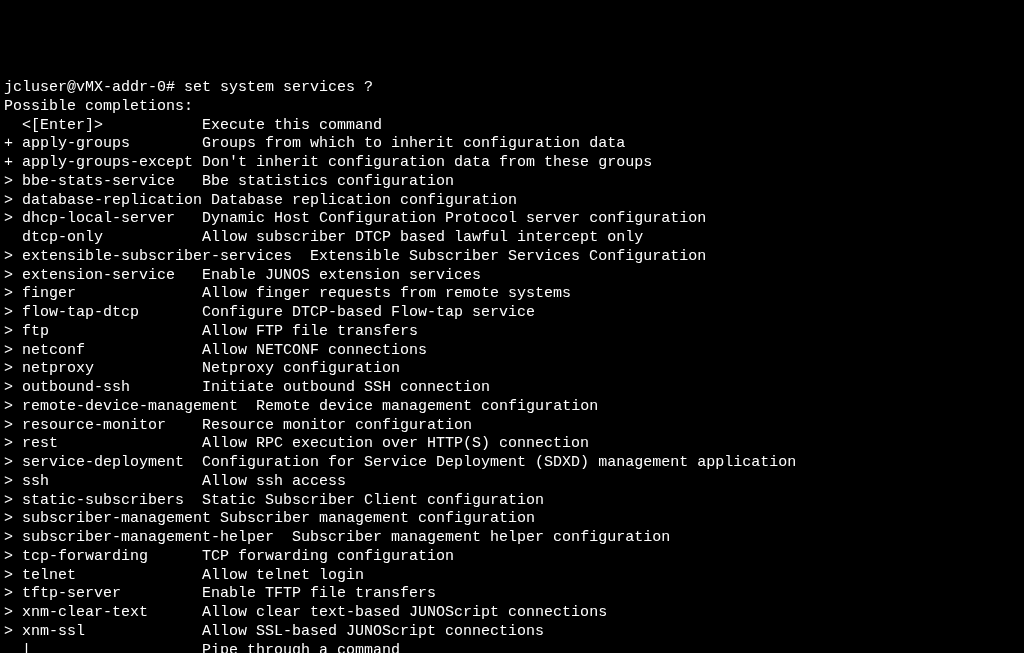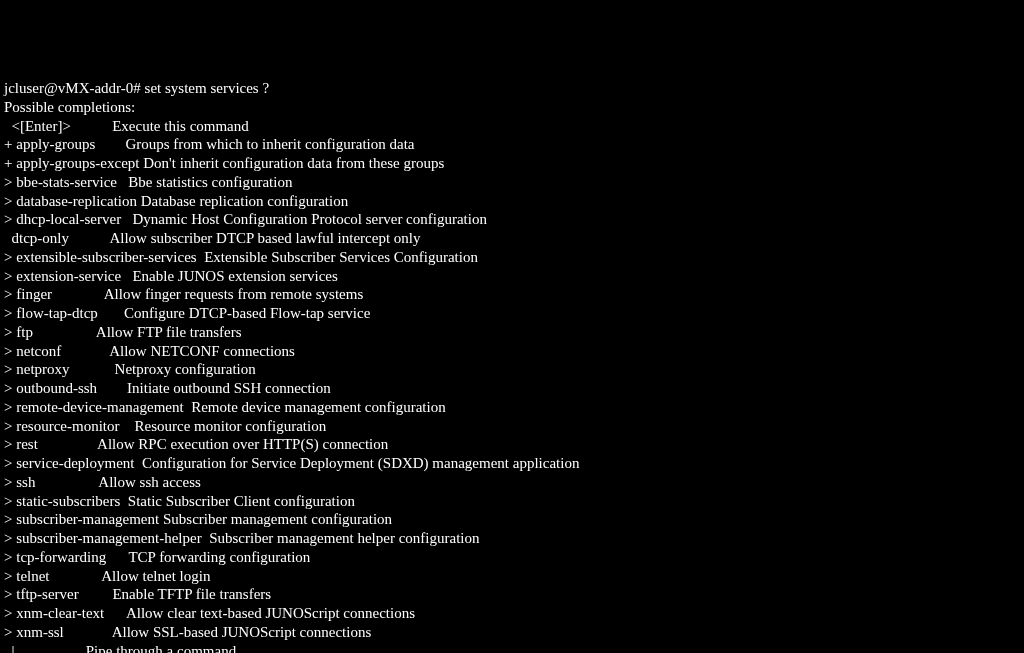--- a/index.html
+++ b/index.html
@@ -14,21 +14,20 @@
       font-size: 15px;
       line-height: 1.25;
       padding: 4px;
       white-space: pre;
       overflow: hidden;
       width: 1024px;
       height: 653px;
     }
     .line {
       display: block;
-      font-family: Liberation Serif, serif;
     }
   </style>
 </head>
 <body>
 
 
 
 <div id="terminal"><div class="line"><span>jcluser@vMX-addr-0# </span><span>set system services ?</span></div><div class="line">Possible completions:</div><div class="line"><span>  </span><span>&lt;[Enter]&gt;</span><span>           </span><span>Execute this command</span></div><div class="line"><span>+ </span><span>apply-groups</span><span>        </span><span>Groups from which to inherit configuration data</span></div><div class="line"><span>+ </span><span>apply-groups-except</span><span> </span><span>Don't inherit configuration data from these groups</span></div><div class="line"><span>&gt; </span><span>bbe-stats-service</span><span>   </span><span>Bbe statistics configuration</span></div><div class="line"><span>&gt; </span><span>database-replication</span><span> </span><span>Database replication configuration</span></div><div class="line"><span>&gt; </span><span>dhcp-local-server</span><span>   </span><span>Dynamic Host Configuration Protocol server configuration</span></div><div class="line"><span>  </span><span>dtcp-only</span><span>           </span><span>Allow subscriber DTCP based lawful intercept only</span></div><div class="line"><span>&gt; </span><span>extensible-subscriber-services</span><span>  </span><span>Extensible Subscriber Services Configuration</span></div><div class="line"><span>&gt; </span><span>extension-service</span><span>   </span><span>Enable JUNOS extension services</span></div><div class="line"><span>&gt; </span><span>finger</span><span>              </span><span>Allow finger requests from remote systems</span></div><div class="line"><span>&gt; </span><span>flow-tap-dtcp</span><span>       </span><span>Configure DTCP-based Flow-tap service</span></div><div class="line"><span>&gt; </span><span>ftp</span><span>                 </span><span>Allow FTP file transfers</span></div><div class="line"><span>&gt; </span><span>netconf</span><span>             </span><span>Allow NETCONF connections</span></div><div class="line"><span>&gt; </span><span>netproxy</span><span>            </span><span>Netproxy configuration</span></div><div class="line"><span>&gt; </span><span>outbound-ssh</span><span>        </span><span>Initiate outbound SSH connection</span></div><div class="line"><span>&gt; </span><span>remote-device-management</span><span>  </span><span>Remote device management configuration</span></div><div class="line"><span>&gt; </span><span>resource-monitor</span><span>    </span><span>Resource monitor configuration</span></div><div class="line"><span>&gt; </span><span>rest</span><span>                </span><span>Allow RPC execution over HTTP(S) connection</span></div><div class="line"><span>&gt; </span><span>service-deployment</span><span>  </span><span>Configuration for Service Deployment (SDXD) management application</span></div><div class="line"><span>&gt; </span><span>ssh</span><span>                 </span><span>Allow ssh access</span></div><div class="line"><span>&gt; </span><span>static-subscribers</span><span>  </span><span>Static Subscriber Client configuration</span></div><div class="line"><span>&gt; </span><span>subscriber-management</span><span> </span><span>Subscriber management configuration</span></div><div class="line"><span>&gt; </span><span>subscriber-management-helper</span><span>  </span><span>Subscriber management helper configuration</span></div><div class="line"><span>&gt; </span><span>tcp-forwarding</span><span>      </span><span>TCP forwarding configuration</span></div><div class="line"><span>&gt; </span><span>telnet</span><span>              </span><span>Allow telnet login</span></div><div class="line"><span>&gt; </span><span>tftp-server</span><span>         </span><span>Enable TFTP file transfers</span></div><div class="line"><span>&gt; </span><span>xnm-clear-text</span><span>      </span><span>Allow clear text-based JUNOScript connections</span></div><div class="line"><span>&gt; </span><span>xnm-ssl</span><span>             </span><span>Allow SSL-based JUNOScript connections</span></div><div class="line"><span>  </span><span>|</span><span>                   </span><span>Pipe through a command</span></div></div>
 
 

